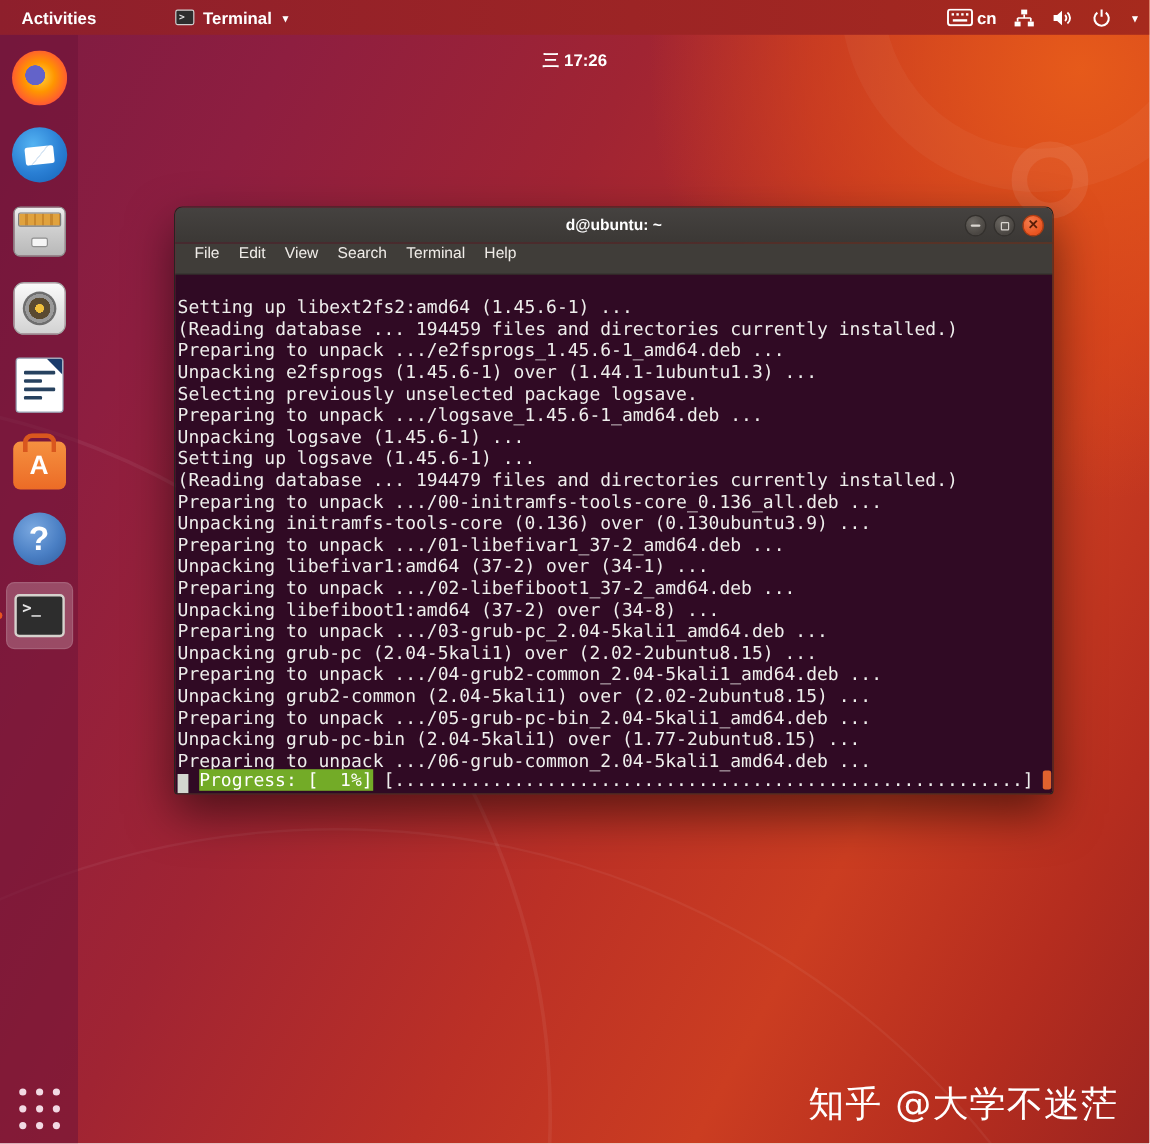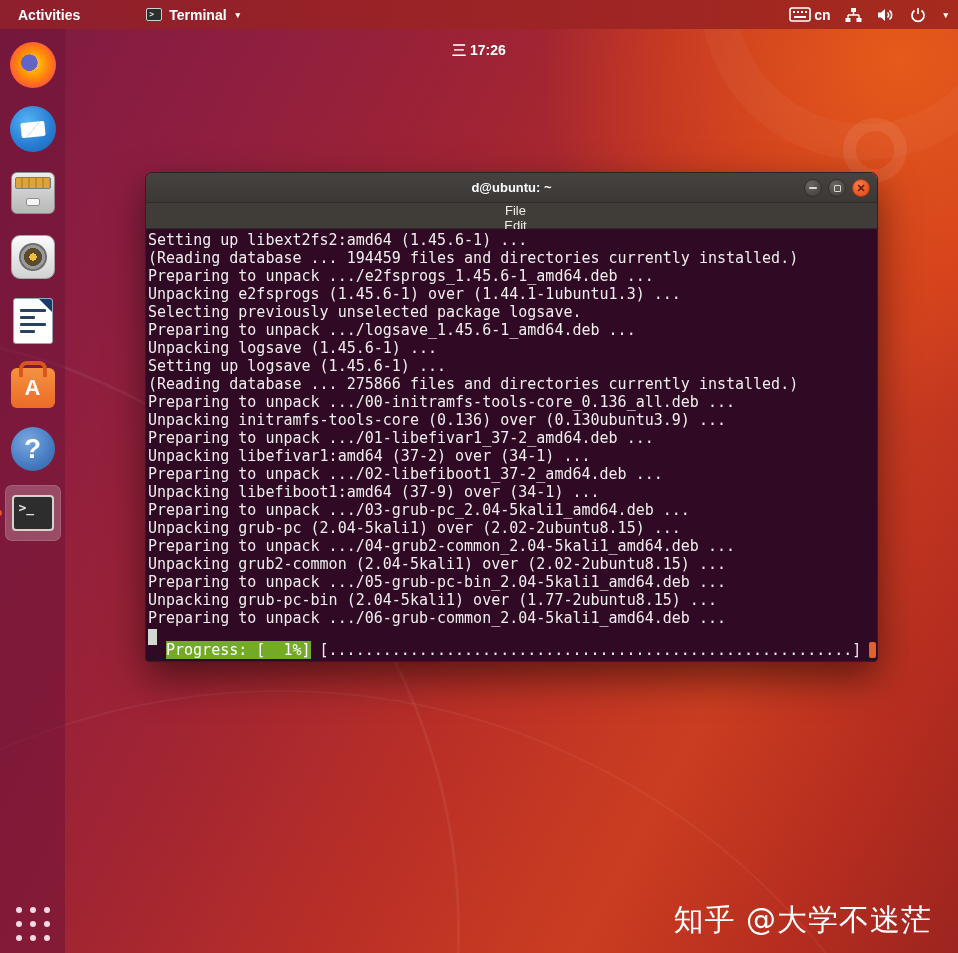--- a/index.html
+++ b/index.html
@@ -93,24 +93,24 @@
   .titlebar { height:30px; background:linear-gradient(180deg,#454240 0%, #3b3835 100%);
     display:flex; align-items:center; justify-content:center; position:relative;
     color:#fff; font-size:13px; font-weight:bold; border-bottom:1px solid #2e2b28; }
   .win-controls { position:absolute; right:7px; top:0; height:30px; display:flex; align-items:center; gap:6px; }
   .wbtn { width:18px; height:18px; border-radius:50%; display:flex; align-items:center; justify-content:center; cursor:pointer;
     background:radial-gradient(circle at 35% 30%, #6b6762, #4a4642 70%); border:1px solid #33302d; }
   .wbtn .bar { width:8px; height:2px; background:#d9d5d0; border-radius:1px; }
   .wbtn .box { width:7px; height:7px; border:1.5px solid #d9d5d0; border-radius:1px; }
   .wbtn.close { background:radial-gradient(circle at 35% 30%, #f57d4e, #e95420 70%); border-color:#b03c12;
     color:#5a1d07; font-size:11px; font-weight:bold; line-height:1; }
-  .menubar { height:26px; background:#403d39; display:flex; align-items:center; padding-left:8px;
-    color:#efece8; font-size:13px; border-bottom:1px solid #2e2b28;flex-direction:column; }
+  .menubar { height:26px; background:#403d39; display:flex; padding-left:8px;
+    color:#efece8; font-size:13px; border-bottom:1px solid #2e2b28; }
   .menubar span { padding:0 8px; cursor:pointer; }
-  .term-body { position:relative; height:432px; background:#300a24; padding:2px 0 0 2px;
+  .term-body { position:relative; height:432px; background:#300a24; padding:18px 0 0 2px;
     font-family:"DejaVu Sans Mono", monospace; font-size:15px; line-height:18px; color:#eeeeec; }
   .tline { height:18px; white-space:pre; }
   .cursor-line { height:18px; }
   .cursor-block { display:inline-block; width:9px; height:16px; background:#d3d7cf; vertical-align:middle; }
   .progress-line { position:absolute; left:20px; bottom:2px; white-space:pre; }
   .prog-label { background:#73ab27; color:#ffffff; }
   .prog-bar { color:#eeeeec; }
   .scroll-thumb { position:absolute; right:1px; bottom:3px; width:7px; height:16px; background:#e0622e; border-radius:2px; cursor:pointer; }
 
   
@@ -252,27 +252,27 @@
     </div>
     <div class="term-body">
       <div class="tline">Setting up libext2fs2:amd64 (1.45.6-1) ...</div>
       <div class="tline">(Reading database ... 194459 files and directories currently installed.)</div>
       <div class="tline">Preparing to unpack .../e2fsprogs_1.45.6-1_amd64.deb ...</div>
       <div class="tline">Unpacking e2fsprogs (1.45.6-1) over (1.44.1-1ubuntu1.3) ...</div>
       <div class="tline">Selecting previously unselected package logsave.</div>
       <div class="tline">Preparing to unpack .../logsave_1.45.6-1_amd64.deb ...</div>
       <div class="tline">Unpacking logsave (1.45.6-1) ...</div>
       <div class="tline">Setting up logsave (1.45.6-1) ...</div>
-      <div class="tline">(Reading database ... 275866 files and directories currently installed.)</div>
+      <div class="tline">(Reading database ... 194479 files and directories currently installed.)</div>
       <div class="tline">Preparing to unpack .../00-initramfs-tools-core_0.136_all.deb ...</div>
       <div class="tline">Unpacking initramfs-tools-core (0.136) over (0.130ubuntu3.9) ...</div>
       <div class="tline">Preparing to unpack .../01-libefivar1_37-2_amd64.deb ...</div>
       <div class="tline">Unpacking libefivar1:amd64 (37-2) over (34-1) ...</div>
       <div class="tline">Preparing to unpack .../02-libefiboot1_37-2_amd64.deb ...</div>
-      <div class="tline">Unpacking libefiboot1:amd64 (37-9) over (34-1) ...</div>
+      <div class="tline">Unpacking libefiboot1:amd64 (37-2) over (34-8) ...</div>
       <div class="tline">Preparing to unpack .../03-grub-pc_2.04-5kali1_amd64.deb ...</div>
       <div class="tline">Unpacking grub-pc (2.04-5kali1) over (2.02-2ubuntu8.15) ...</div>
       <div class="tline">Preparing to unpack .../04-grub2-common_2.04-5kali1_amd64.deb ...</div>
       <div class="tline">Unpacking grub2-common (2.04-5kali1) over (2.02-2ubuntu8.15) ...</div>
       <div class="tline">Preparing to unpack .../05-grub-pc-bin_2.04-5kali1_amd64.deb ...</div>
       <div class="tline">Unpacking grub-pc-bin (2.04-5kali1) over (1.77-2ubuntu8.15) ...</div>
       <div class="tline">Preparing to unpack .../06-grub-common_2.04-5kali1_amd64.deb ...</div>
       <div class="cursor-line">
         <span class="cursor-block"></span>
       </div>

